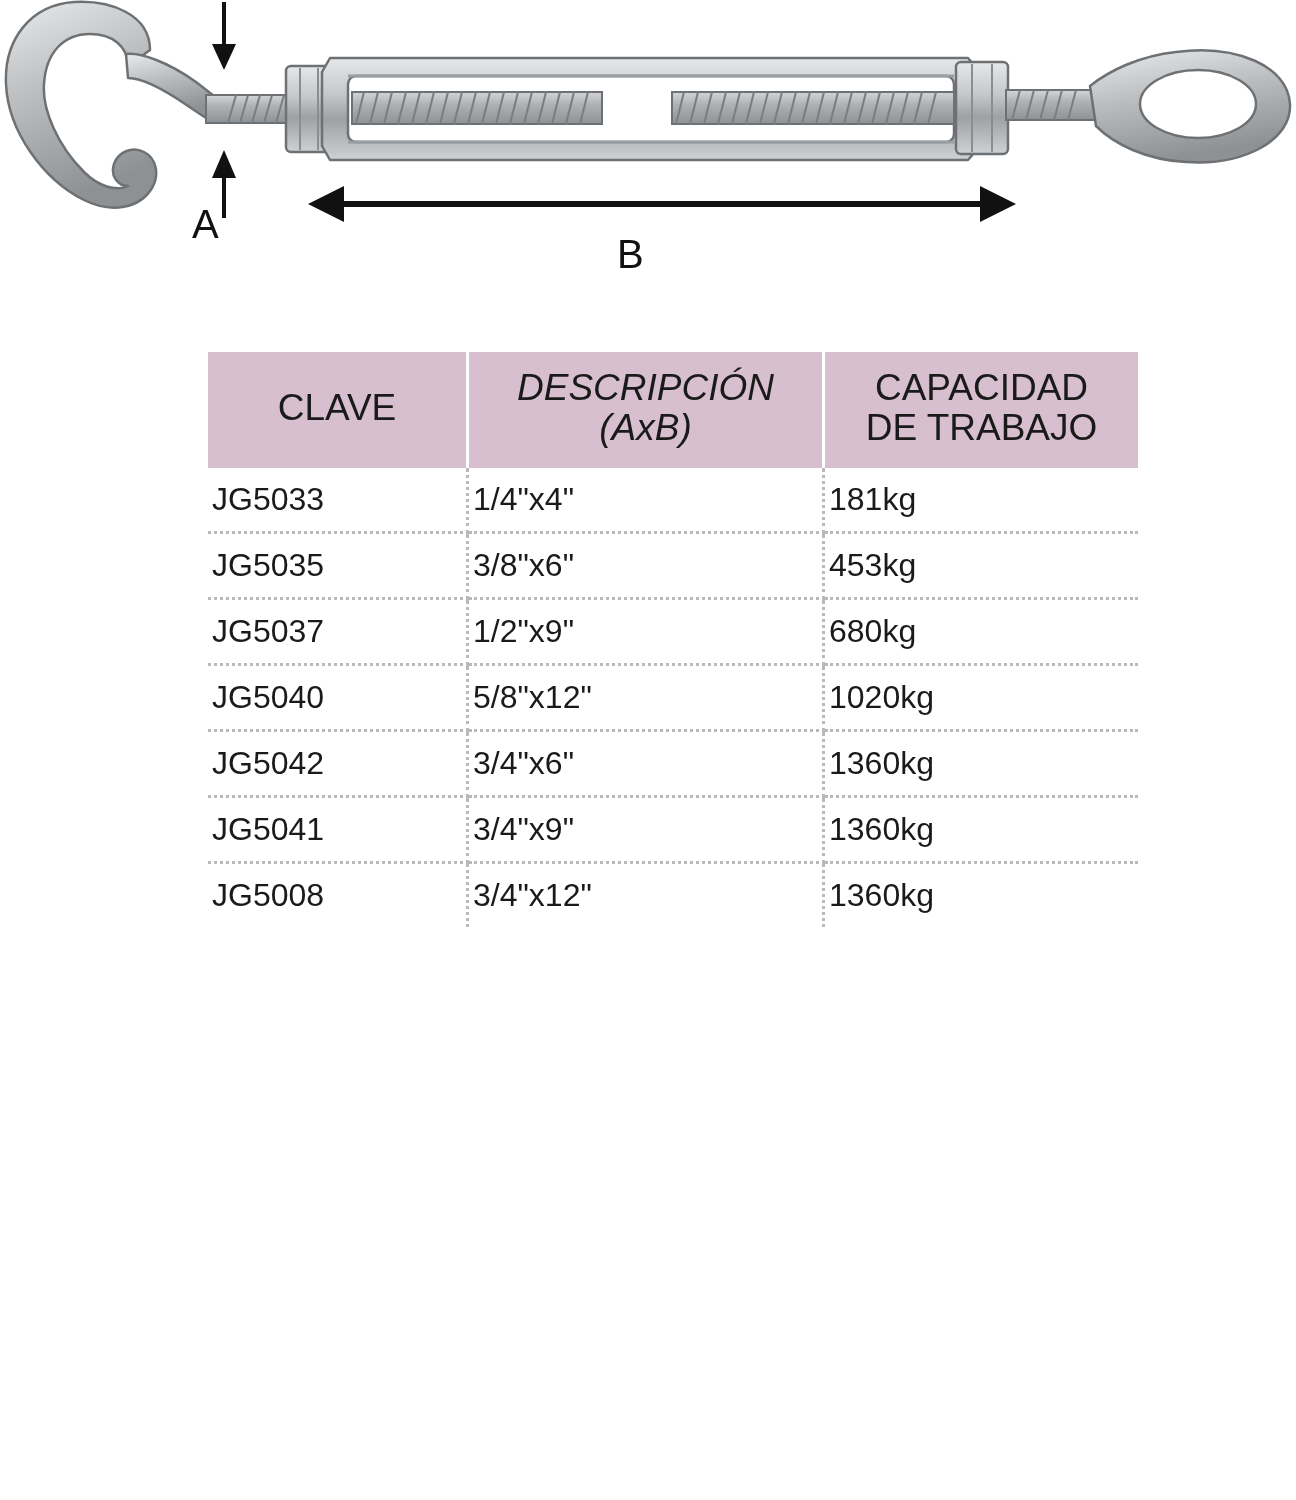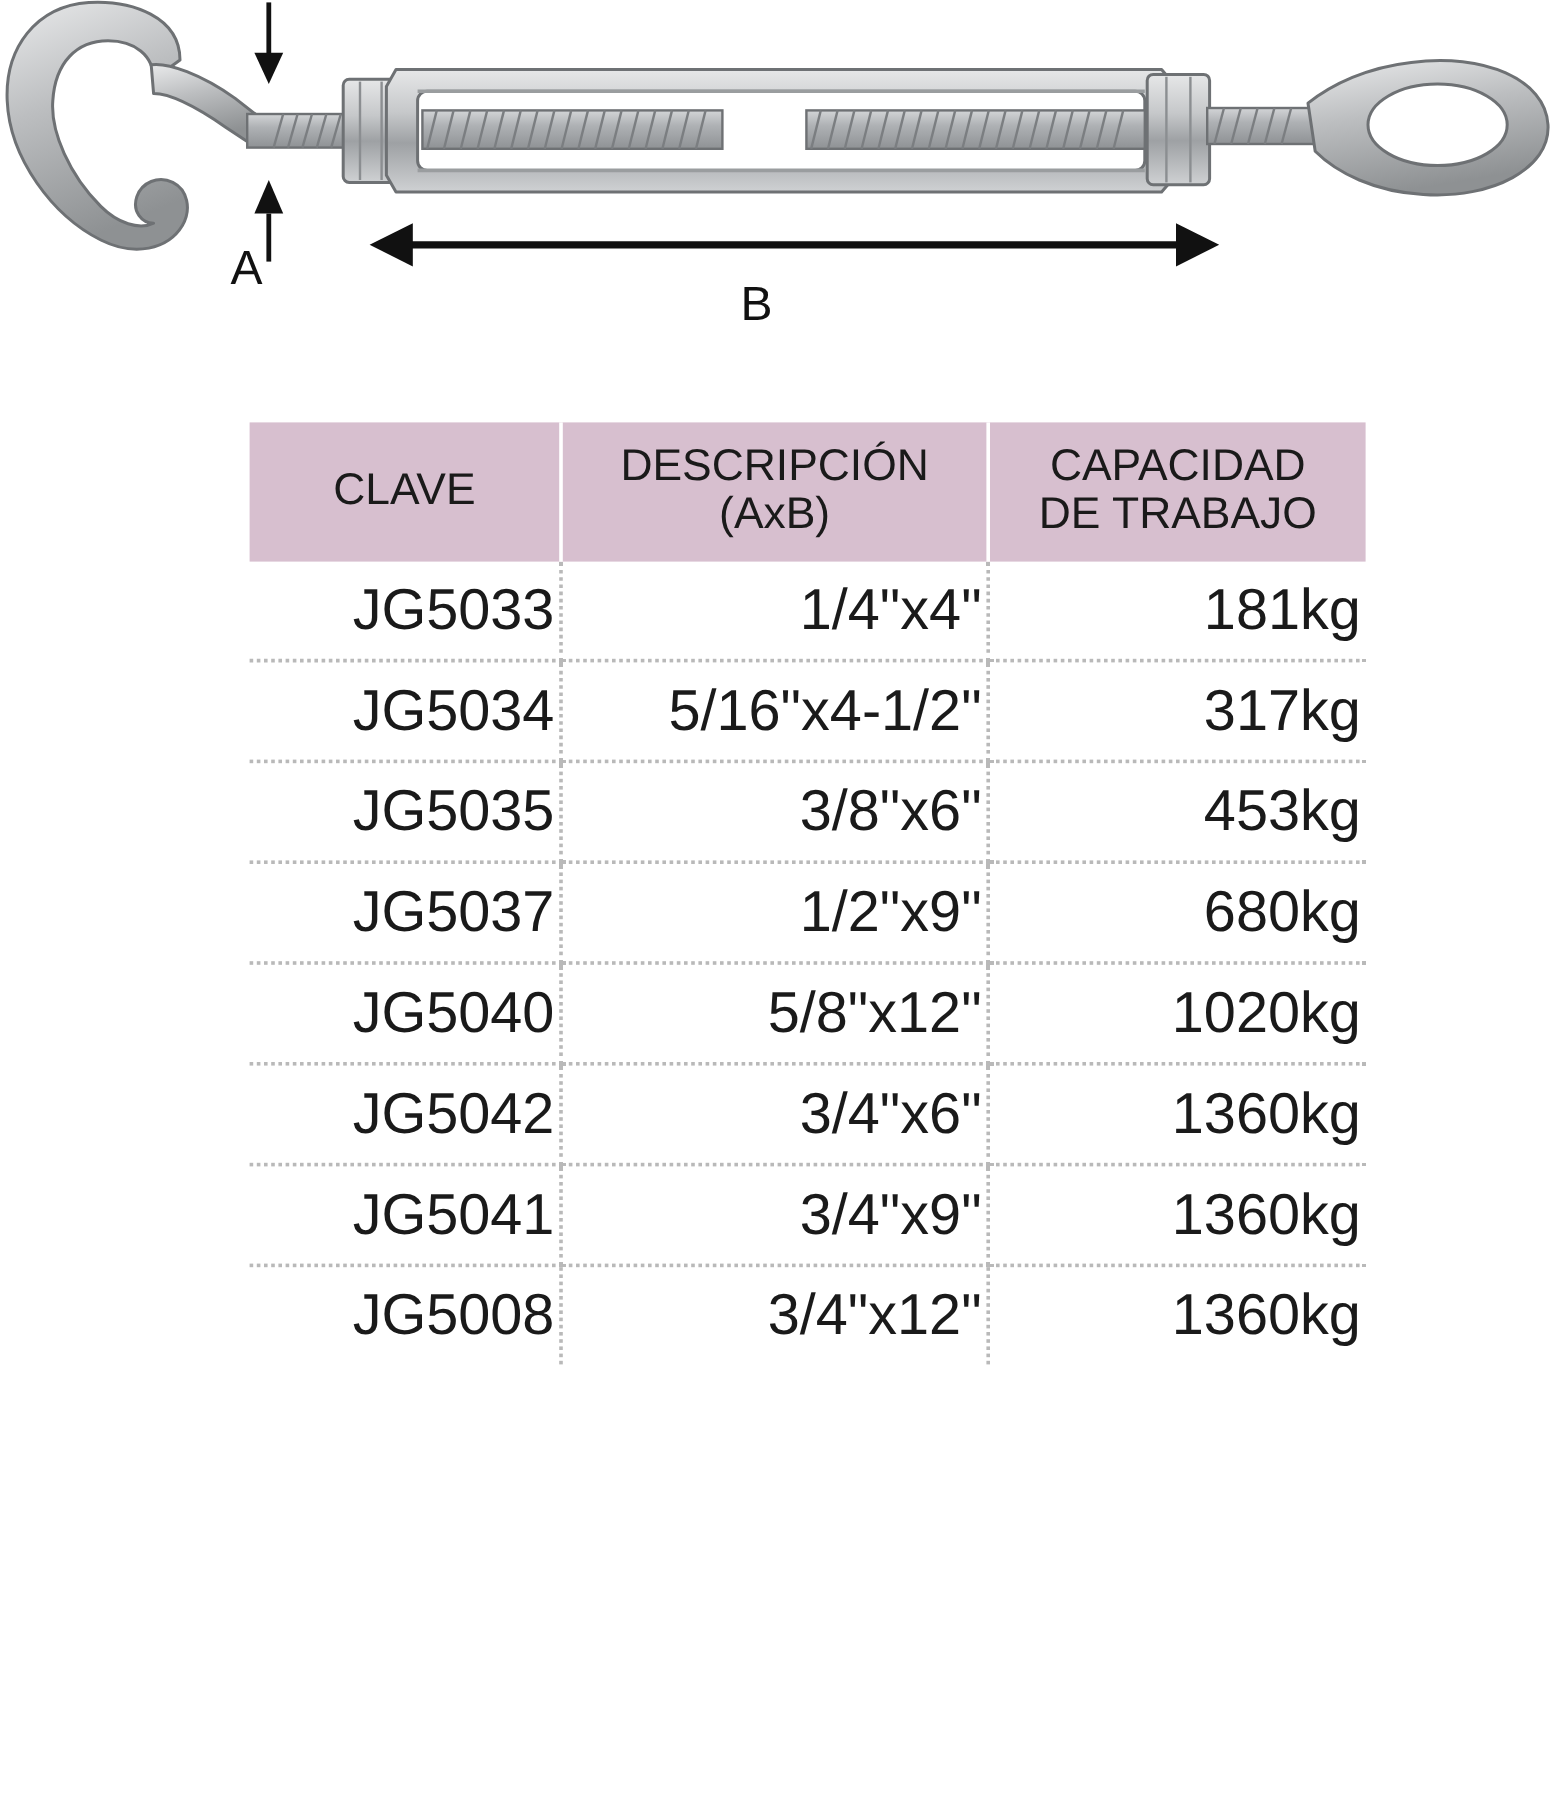--- a/index.html
+++ b/index.html
@@ -61,36 +61,36 @@
     padding: 16px 4px 20px 4px;
     text-align: center;
     vertical-align: middle;
     border-right: 3px solid #ffffff;
     letter-spacing: 0px;
   }
   #spec-table th:last-child {
     border-right: none;
   }
   #spec-table td {
-    font-size: 48px;
+    font-size: 32px;
     color: #1a1a1a;
-    text-align: right;
+    text-align: left;
     padding: 13px 4px 13px 4px;
     border-bottom: 3px dotted #b9b9b9;
     border-right: 3px dotted #b9b9b9;
     white-space: nowrap;
   }
   #spec-table td:last-child {
     border-right: none;
   }
   #spec-table tr:last-child td {
     border-bottom: none;
   }
   .col-clave { width: 250px; }
-  .col-desc  { width: 345px; }
+  .col-desc  { width: 345px; font-style: italic; }
   .col-cap   { width: 305px; }
 
   .hdr-line2 { display: block; }
 </style>
 </head>
 <body>
 
 <div id="diagram">
 
   <svg width="1296" height="330" viewBox="0 0 1296 330" xmlns="http://www.w3.org/2000/svg">
@@ -259,25 +259,20 @@
       </th>
     </tr>
   </thead>
   <tbody>
     <tr>
       <td>JG5033</td>
       <td>1/4"x4"</td>
       <td>181kg</td>
     </tr>
     <tr>
-      <td>JG5034</td>
-      <td>5/16"x4-1/2"</td>
-      <td>317kg</td>
-    </tr>
-    <tr>
       <td>JG5035</td>
       <td>3/8"x6"</td>
       <td>453kg</td>
     </tr>
     <tr>
       <td>JG5037</td>
       <td>1/2"x9"</td>
       <td>680kg</td>
     </tr>
     <tr>

